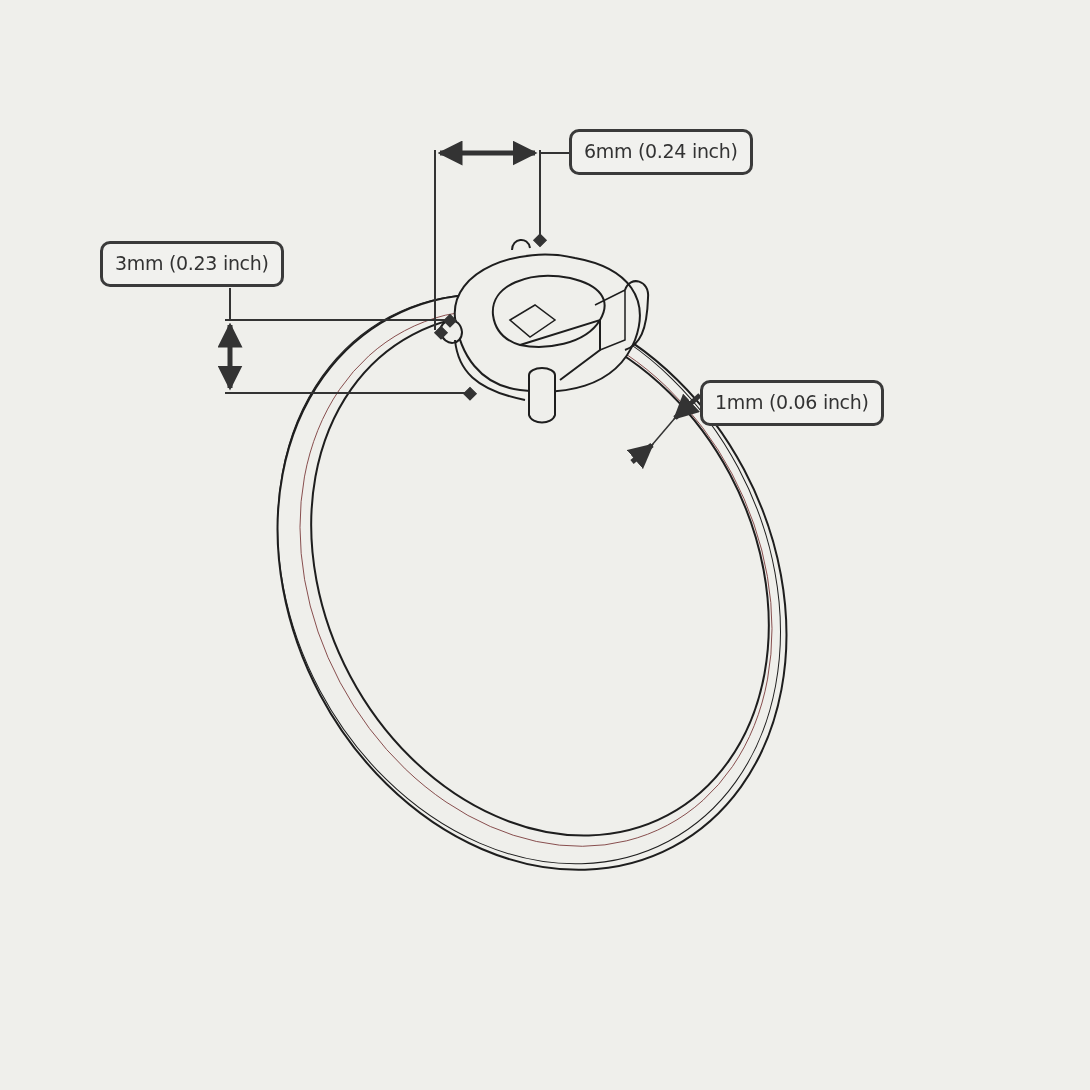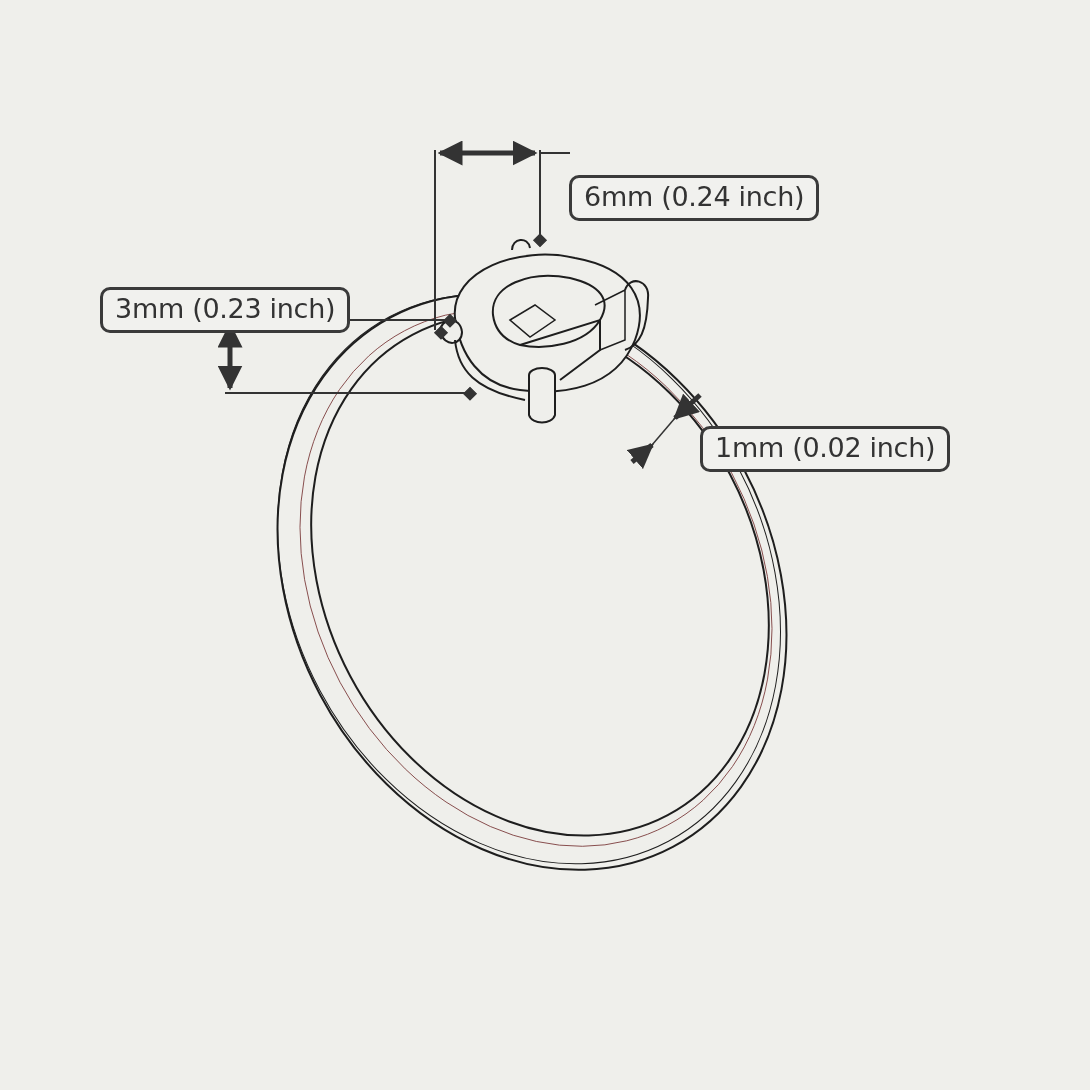--- a/index.html
+++ b/index.html
@@ -10,27 +10,26 @@
   }
   .canvas { position: relative; width: 1090px; height: 1090px; background: #efefeb; }
   svg.drawing { position: absolute; left: 0; top: 0; }
   .label {
     position: absolute;
     box-sizing: border-box;
     border: 3px solid #3a3a3a;
     border-radius: 10px;
     background: #f1f1ee;
     color: #333333;
-    font-size: 27px;
+    font-size: 19px;
     line-height: 38px;
     height: 46px;
     padding: 0 12px;
     white-space: nowrap;
     letter-spacing: -0.3px;
-    margin-top: 46px;
   }
 </style>
 </head>
 <body>
 
 <div class="canvas">
 
   <svg class="drawing" width="1090" height="1090" viewBox="0 0 1090 1090">
     <defs>
       <marker id="arrow" viewBox="0 0 10 10" refX="9" refY="5" markerWidth="5" markerHeight="5" orient="auto-start-reverse">
@@ -80,14 +79,14 @@
 
     <g stroke="#333" fill="#333">
       <line x1="700" y1="395" x2="675" y2="418" stroke-width="5" marker-end="url(#arrow)"></line>
       <line x1="675" y1="418" x2="652" y2="445" stroke-width="1.5"></line>
       <line x1="632" y1="462" x2="652" y2="445" stroke-width="5" marker-end="url(#arrow)"></line>
     </g>
   </svg>
 
   <div class="label" style="left:569px; top:129px;">6mm (0.24 inch)</div>
   <div class="label" style="left:100px; top:241px;">3mm (0.23 inch)</div>
-  <div class="label" style="left:700px; top:380px;">1mm (0.02 inch)</div>
+  <div class="label" style="left:700px; top:380px;">1mm (0.06 inch)</div>
 </div>
 
 </body></html>

